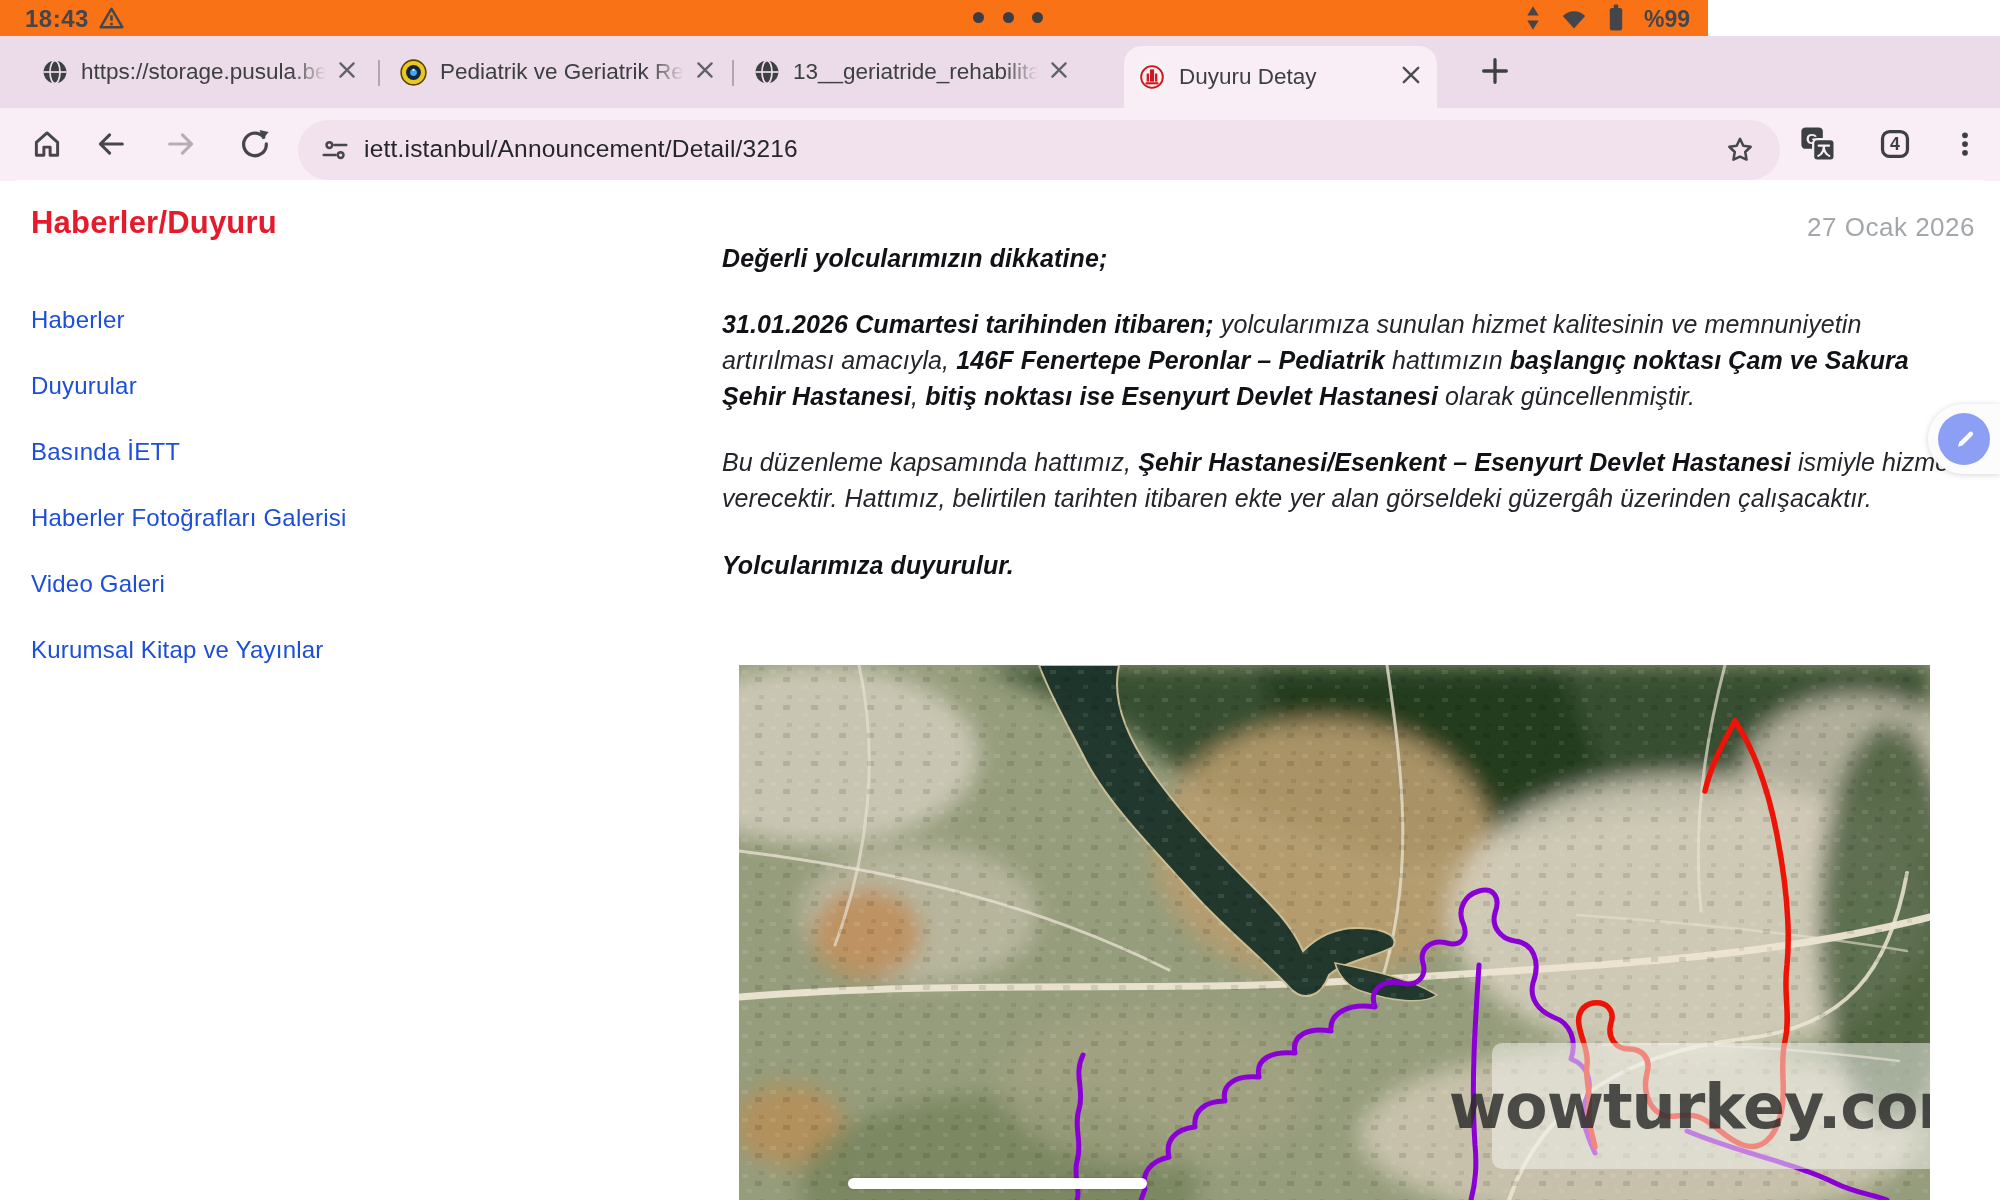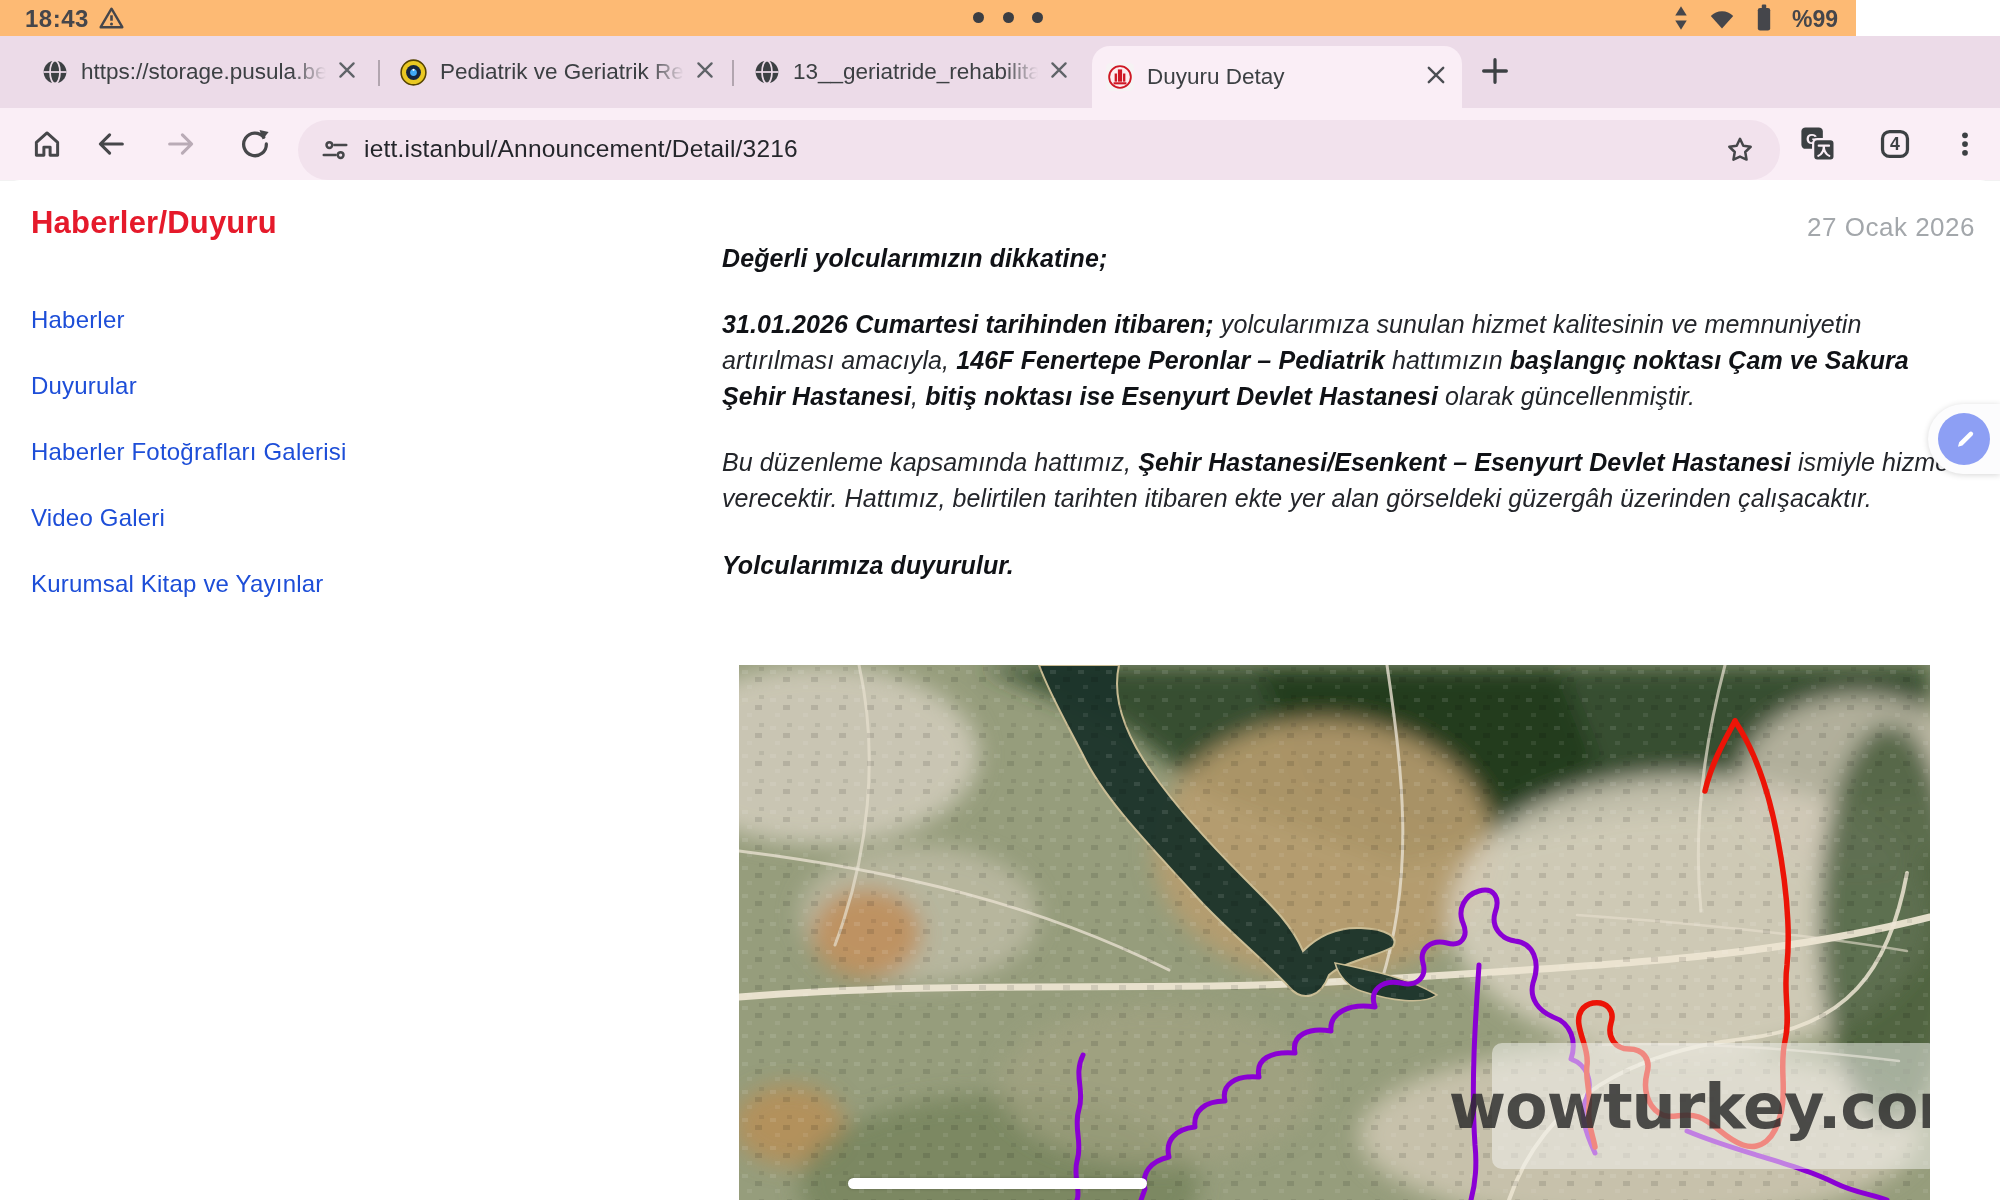--- a/index.html
+++ b/index.html
@@ -1,20 +1,20 @@
 <!DOCTYPE html>
 <html><head>
 <meta charset="utf-8">
 <style>
   html,body{margin:0;padding:0;background:#555;}
   #screen{position:relative;width:2000px;height:1200px;overflow:hidden;
     font-family:"Liberation Sans",sans-serif;background:#ffffff;}
 
   
-  .statusbar{position:absolute;left:0;top:0;width:1856px;height:36px;background:#fdba74;}
+  .statusbar{position:absolute;left:0;top:0;width:1708px;height:36px;background:#f97316;}
   .status-time{position:absolute;left:25px;top:5px;font-size:24px;font-weight:bold;color:#45464b;letter-spacing:.5px;}
   .status-warn{position:absolute;left:98px;top:5px;}
   .cam-dot{position:absolute;top:12px;width:11px;height:11px;border-radius:50%;background:#3b3e43;}
   .status-right{position:absolute;right:18px;top:4px;display:flex;align-items:center;gap:20px;}
   .status-batt-text{font-size:23px;font-weight:bold;color:#45464b;}
 
   
   .tabstrip{position:absolute;left:0;top:36px;width:2000px;height:72px;background:#ecdbe8;}
   .tab{position:absolute;top:0;height:72px;display:flex;align-items:center;padding:0 14px;box-sizing:border-box;cursor:pointer;}
   .tab .fav{flex:0 0 auto;margin-right:13px;display:flex;}
@@ -142,21 +142,21 @@
           </svg>
       </span>
       <span class="tab-title">13__geriatride_rehabilitasyo</span>
       <span class="tab-close">
         <svg width="22" height="22" viewBox="0 0 20 20">
             <path d="M4,4 L16,16 M16,4 L4,16" stroke="#5f6368" stroke-width="2.1" stroke-linecap="round"></path>
           </svg>
       </span>
     </div>
 
-    <div class="tab active" style="left:1092px;width:370px;">
+    <div class="tab active" style="left:1124px;width:313px;">
       <span class="fav">
         <svg width="28" height="28" viewBox="0 0 24 24">
             <rect x="0" y="0" width="24" height="24" rx="4" fill="#f6f3f4"></rect>
             <circle cx="12" cy="12" r="9.3" fill="#fdeef0" stroke="#cf1724" stroke-width="1.6"></circle>
             <rect x="10.2" y="5.5" width="3.6" height="10.5" fill="#cf1724"></rect>
             <rect x="7.4" y="9" width="2" height="7" fill="#cf1724"></rect>
             <rect x="14.6" y="9" width="2" height="7" fill="#cf1724"></rect>
             <rect x="6.5" y="16.5" width="11" height="1.8" fill="#cf1724"></rect>
           </svg>
       </span>
@@ -239,20 +239,21 @@
   </div>
 
   <div class="page">
 
     <div class="page-heading">Haberler/Duyuru</div>
     <div class="article-date">27 Ocak 2026</div>
 
     <div class="side-nav">
       <div class="side-item">Haberler</div>
       <div class="side-item">Duyurular</div>
+      <div class="side-item">Basında İETT</div>
       <div class="side-item">Haberler Fotoğrafları Galerisi</div>
       <div class="side-item">Video Galeri</div>
       <div class="side-item">Kurumsal Kitap ve Yayınlar</div>
     </div>
 
     <div class="para p1"><b>Değerli yolcularımızın dikkatine;</b></div>
     <div class="para p2"><b>31.01.2026 Cumartesi tarihinden itibaren;</b><span> yolcularımıza sunulan hizmet kalitesinin ve memnuniyetin artırılması amacıyla, </span><b>146F Fenertepe Peronlar – Pediatrik</b><span> hattımızın </span><b>başlangıç noktası Çam ve Sakura Şehir Hastanesi</b><span>, </span><b>bitiş noktası ise Esenyurt Devlet Hastanesi</b><span> olarak güncellenmiştir.</span></div>
     <div class="para p3"><span>Bu düzenleme kapsamında hattımız, </span><b>Şehir Hastanesi/Esenkent – Esenyurt Devlet Hastanesi</b><span> ismiyle hizmet verecektir. Hattımız, belirtilen tarihten itibaren ekte yer alan görseldeki güzergâh üzerinden çalışacaktır.</span></div>
     <div class="para p4"><b>Yolcularımıza duyurulur.</b></div>
 

